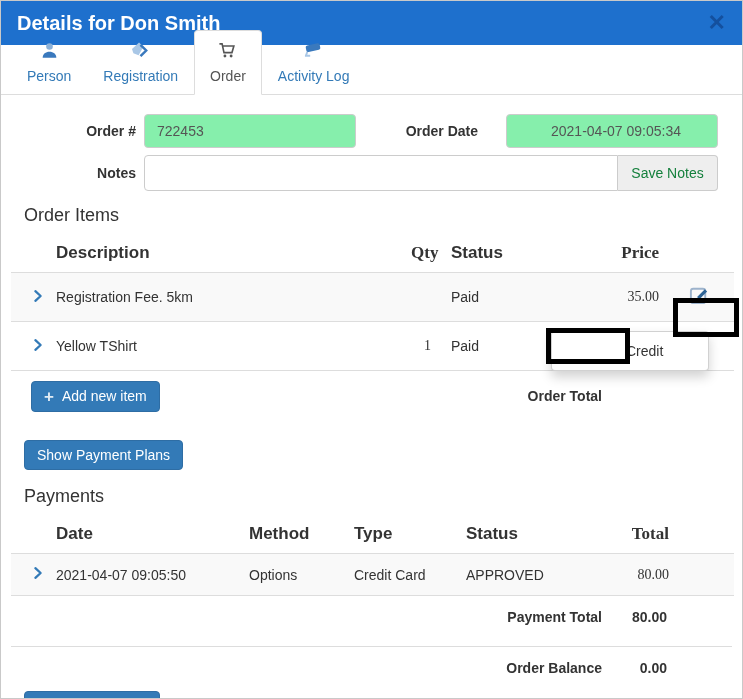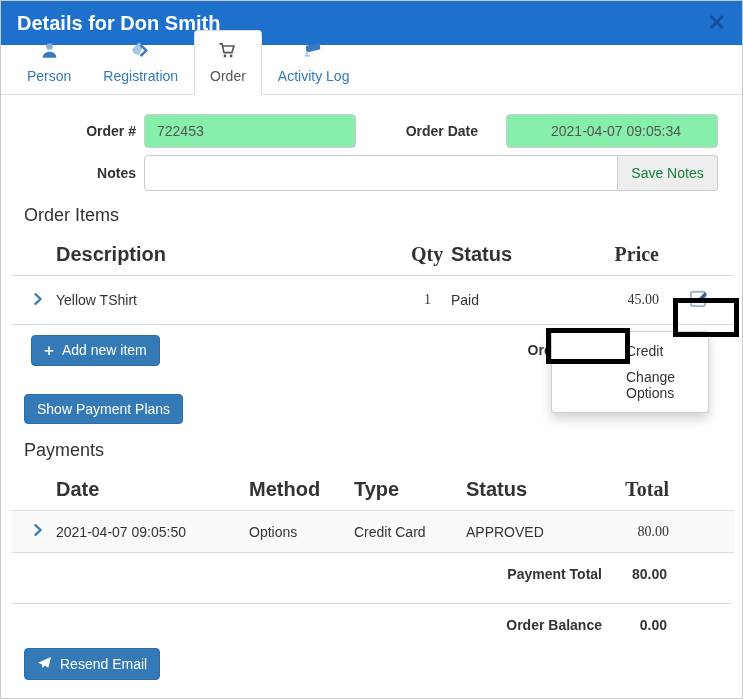--- a/index.html
+++ b/index.html
@@ -34,21 +34,21 @@
   .inp-date { width:212px; margin-left:28px;padding-left:44px; }
   .notes-group { display:flex; margin-left:8px; width:574px; height:36px; }
   .notes-inp { flex:1; border:1px solid #ccc; border-radius:4px 0 0 4px;
                padding:0 12px; font:inherit; color:#333; background:#fff; }
   .save-notes { width:100px; background:#eee; border:1px solid #ccc; border-left:0;
                 border-radius:0 4px 4px 0; font:inherit; color:#15803d; cursor:pointer; }
   
   .section-h { font-size:18px; font-weight:400; margin:14px 0 0 23px; color:#333; }
   
   table { width:723px; margin:8px 10px 0; border-collapse:collapse; table-layout:fixed; }
-  th { font-weight:bold; text-align:left; padding:9px 5px; border-bottom:1px solid #ddd; font-size:20px; }
+  th { font-weight:bold; text-align:left; padding:9px 5px; border-bottom:1px solid #ddd; font-size:17px; }
   td { padding:12px 5px; border-top:1px solid #ddd; font-size:14px; }
   tbody tr.striped { background:#f9f9f9; }
   .items tbody tr:last-child td { border-bottom:1px solid #ddd; }
   .pay tbody tr td { border-bottom:1px solid #ddd; }
   .cell-chev { padding-left:20px; }
   .col-r { text-align:right;font-family:Liberation Serif, serif; }
   .cell-status { padding-left:15px; }
   th.cell-status { padding-left:15px; }
   .cell-edit { text-align:center; }
   .icon-btn { background:none; border:none; cursor:pointer; padding:0; }
@@ -159,20 +159,41 @@
       <tr>
         <th></th>
         <th>Description</th>
         <th class="col-r">Qty</th>
         <th class="cell-status">Status</th>
         <th class="col-r">Price</th>
         <th></th>
       </tr>
     </thead>
     <tbody>
+      <tr class="striped">
+        <td class="cell-chev">
+          <button class="chev-btn">
+            <svg width="14" height="14" viewBox="0 0 16 16">
+                <path d="M5 2.5 L11 8 L5 13.5" fill="none" stroke="#337ab7" stroke-width="2.6" stroke-linecap="round" stroke-linejoin="round"></path>
+              </svg>
+          </button>
+        </td>
+        <td>Registration Fee. 5km</td>
+        <td class="col-r"></td>
+        <td class="cell-status">Paid</td>
+        <td class="col-r">35.00</td>
+        <td class="cell-edit">
+          <button class="icon-btn">
+            <svg width="21" height="21" viewBox="0 0 22 22">
+                <rect x="2" y="4" width="15" height="15" rx="2.5" fill="none" stroke="#9db3cc" stroke-width="2"></rect>
+                <path d="M8.4 15l.9-3.3 7.3-7.3 2.4 2.4-7.3 7.3z" fill="#2e6496"></path>
+              </svg>
+          </button>
+        </td>
+      </tr>
       <tr>
         <td class="cell-chev">
           <button class="chev-btn">
             <svg width="14" height="14" viewBox="0 0 16 16">
                 <path d="M5 2.5 L11 8 L5 13.5" fill="none" stroke="#337ab7" stroke-width="2.6" stroke-linecap="round" stroke-linejoin="round"></path>
               </svg>
           </button>
         </td>
         <td>Yellow TShirt</td>
         <td class="col-r">1</td>
@@ -256,19 +277,18 @@
     <span>
       <svg width="15" height="15" viewBox="0 0 16 16">
           <path d="M15 2 L1 8.2 l4.4 1.9 L5.5 14 l2.6-2.7 4 2.2z" fill="#fff"></path>
         </svg>
     </span>
     <span>Resend Email</span>
   </button>
 
   <ul class="dropdown">
     <li class="dd-item">Credit</li>
-    <li class="dd-item">Change Options</li>
   </ul>
 
   <div class="hl hl-edit"></div>
   <div class="hl hl-credit"></div>
 
 </div>
 
 </body></html>

